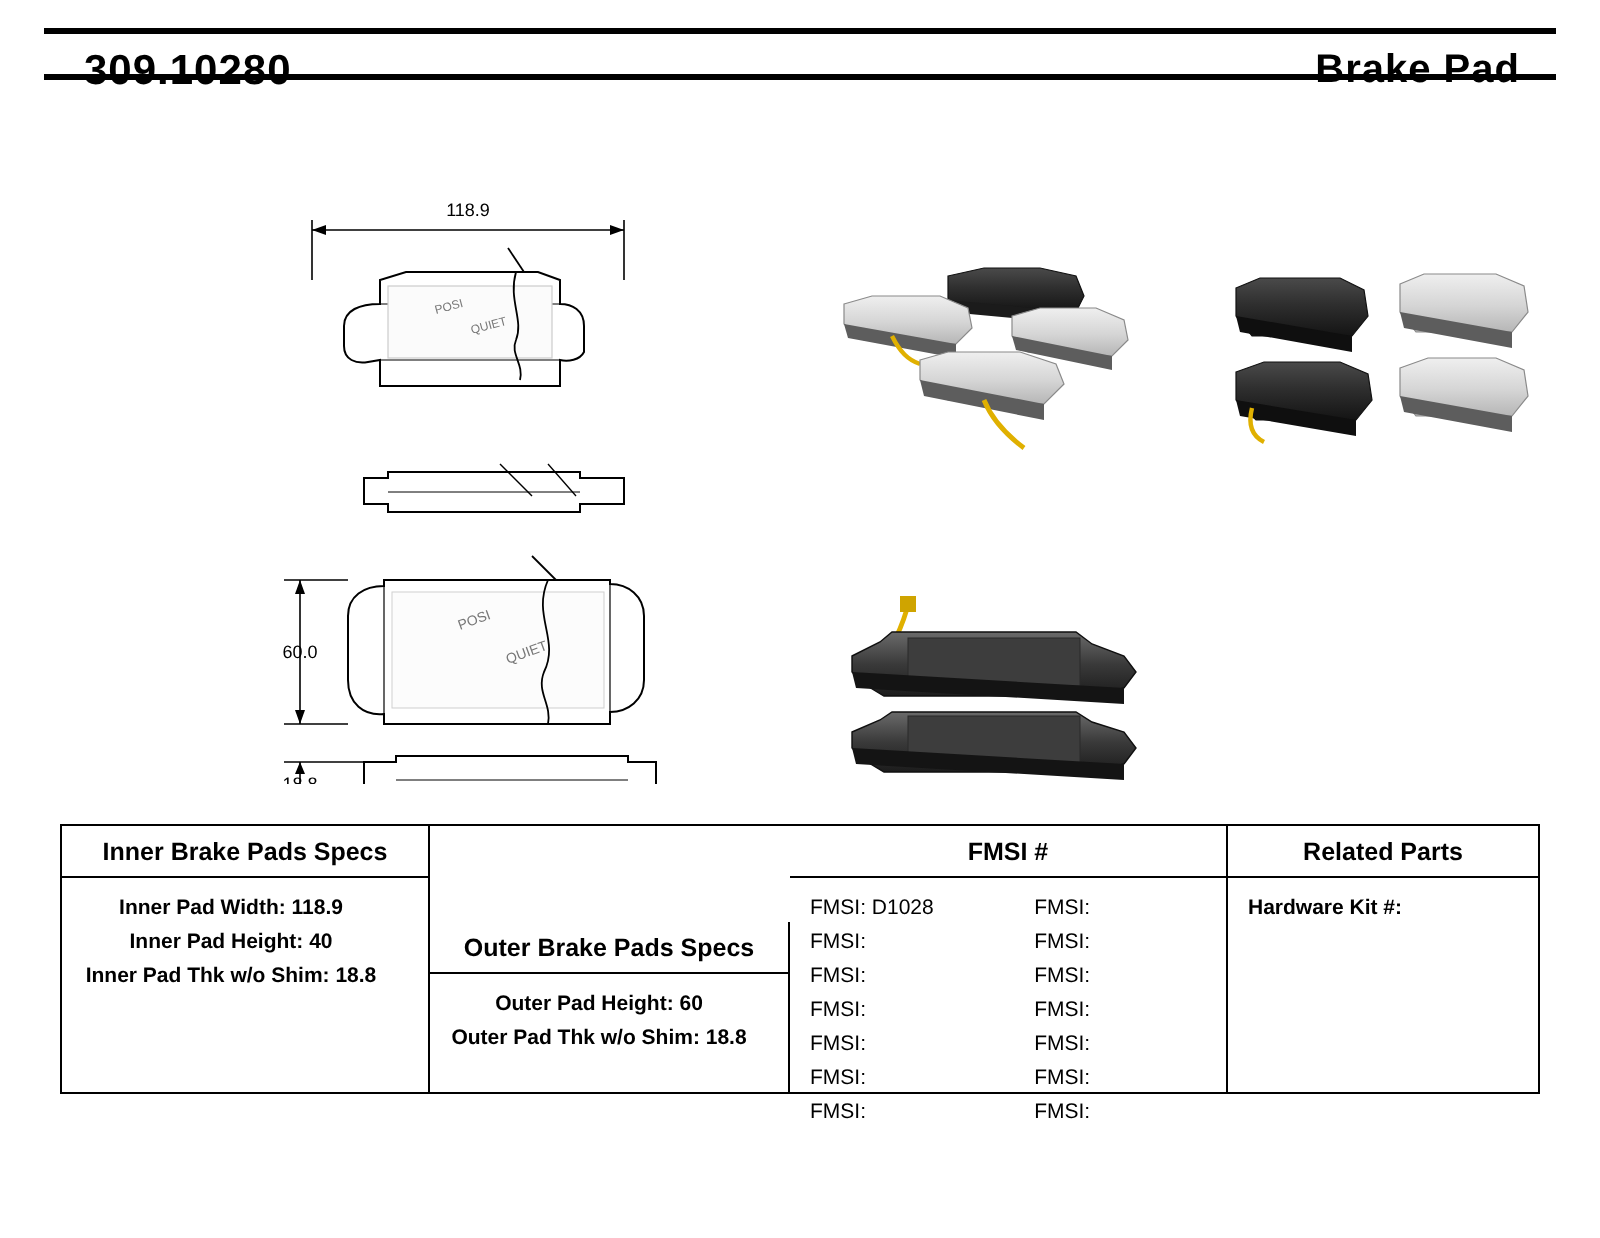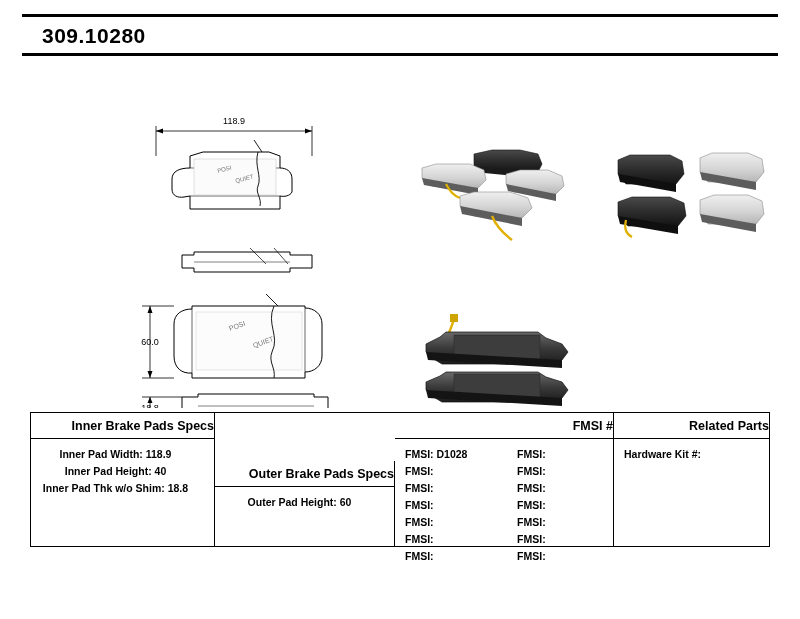--- a/index.html
+++ b/index.html
@@ -20,21 +20,21 @@
     position: absolute;
     left: 22px;
     top: 14px;
     width: 756px;
     height: 592px;
   }
 
   
   .header {
     position: relative;
-    height: 42px;
+    height: 26px;
     border-top: 3px solid #000;
     border-bottom: 3px solid #000;
     background: #fff;
   }
   .header .part-no {
     position: absolute;
     left: 20px;
     top: 7px;
     font-size: 21px;
     font-weight: bold;
@@ -73,21 +73,21 @@
   }
   .spec-col:last-child { border-right: none; }
   .spec-col.inner { width: 184px; }
   .spec-col.outer { width: 180px; margin-top: 48px; }
   .spec-col.fmsi  { width: 219px; }
   .spec-col.related { flex: 1; }
 
   .spec-head {
     height: 26px;
     line-height: 26px;
-    text-align: right;
+    text-align: center;
     font-size: 12.5px;
     font-weight: bold;
     border-bottom: 1.5px solid #000;
   }
   .spec-body {
     padding: 9px 6px 0 6px;
     font-size: 10.5px;
   }
   .spec-line {
     text-align: center;
@@ -99,21 +99,21 @@
   .spec-col.outer .spec-line { padding-right: 10px; }
 
   .fmsi-grid {
     display: flex;
     padding: 9px 0 0 0;
     font-size: 10.5px;
   }
   .fmsi-colA { width: 56%; padding-left: 10px; }
   .fmsi-colB { width: 44%; }
   .fmsi-line {
-    font-weight: bold;
+    font-weight: normal;
     margin-bottom: 5px;
     white-space: nowrap;
   }
   .related-body {
     padding: 9px 0 0 10px;
     font-size: 10.5px;
   }
   .related-line { font-weight: bold; }
 
   
@@ -145,20 +145,21 @@
     color: #d22222;
   }
 </style>
 </head>
 <body>
 
 <div class="sheet">
 
   <div class="header">
     <div class="part-no">309.10280</div>
+    <div class="doc-type">Brake Pad</div>
   </div>
 
   <div class="drawing">
     <svg width="756" height="352" viewBox="0 0 756 352">
       <defs>
         <linearGradient id="gpadlight" x1="0" y1="0" x2="0" y2="1">
           <stop offset="0%" stop-color="#efefef"></stop>
           <stop offset="55%" stop-color="#d5d5d5"></stop>
           <stop offset="100%" stop-color="#b6b6b6"></stop>
         </linearGradient>
@@ -315,20 +316,21 @@
         <div class="spec-line">Inner Pad Width: 118.9</div>
         <div class="spec-line">Inner Pad Height: 40</div>
         <div class="spec-line">Inner Pad Thk w/o Shim: 18.8</div>
       </div>
     </div>
 
     <div class="spec-col outer">
       <div class="spec-head">Outer Brake Pads Specs</div>
       <div class="spec-body">
         <div class="spec-line">Outer Pad Height: 60</div>
+        <div class="spec-line">Outer Pad Thk w/o Shim: 18.8</div>
       </div>
     </div>
 
     <div class="spec-col fmsi">
       <div class="spec-head">FMSI #</div>
       <div class="fmsi-grid">
         <div class="fmsi-colA">
           <div class="fmsi-line">FMSI:  D1028</div>
           <div class="fmsi-line">FMSI:</div>
           <div class="fmsi-line">FMSI:</div>

